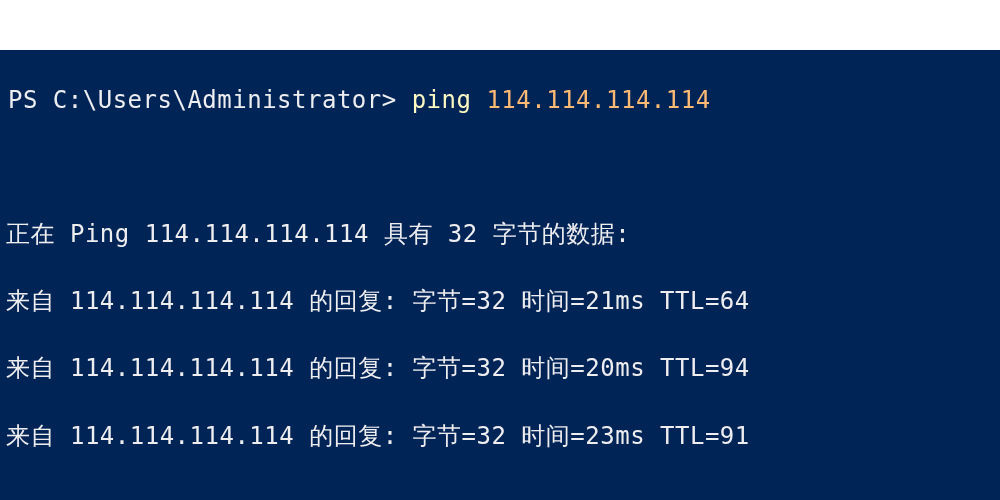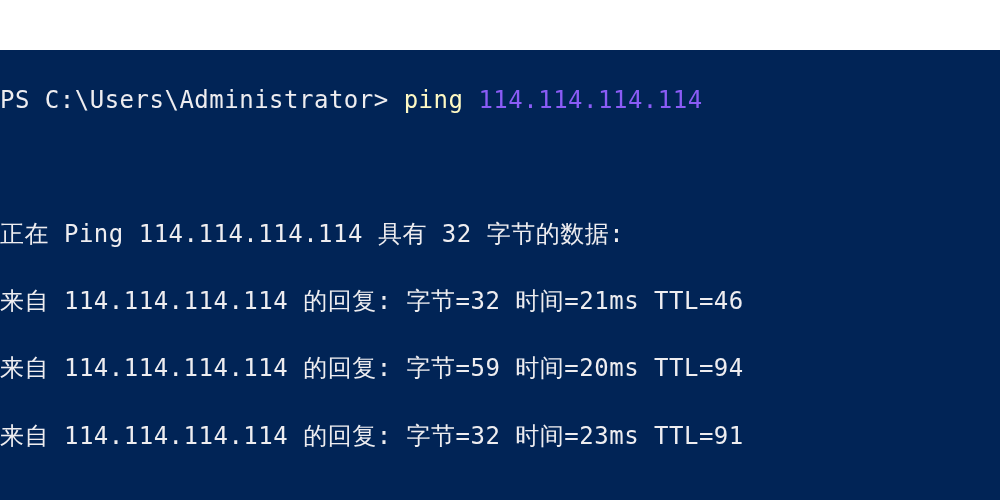--- a/index.html
+++ b/index.html
@@ -23,45 +23,47 @@
       white-space: pre;
       letter-spacing: 0.5px;
       margin-top: 50px;
       width: 100%;
     }
     .prompt-line {
       display: block;
     }
     .prompt-text {
       color: #eeedf0;
+      padding-left: 8px;
     }
     .command {
       color: #fef9c3;
     }
     .command-arg {
-      color: #8b5cf6;
+      color: #fdba74;
       text-align: right;
     }
     .output-line {
       display: block;
       color: #eeedf0;
+      padding-left: 6px;
     }
     .blank-line {
       display: block;
       height: 1.4em;
     }
   </style>
 </head>
 <body>
 
 <div class="terminal">
 <span class="prompt-line"><span class="prompt-text">PS C:\Users\Administrator&gt;</span> <span class="command">ping</span> <span class="command-arg">114.114.114.114</span></span>
 <span class="blank-line"></span>
 <span class="output-line">正在 Ping 114.114.114.114 具有 32 字节的数据:</span>
-<span class="output-line">来自 114.114.114.114 的回复: 字节=32 时间=21ms TTL=46</span>
-<span class="output-line">来自 114.114.114.114 的回复: 字节=59 时间=20ms TTL=94</span>
+<span class="output-line">来自 114.114.114.114 的回复: 字节=32 时间=21ms TTL=64</span>
+<span class="output-line">来自 114.114.114.114 的回复: 字节=32 时间=20ms TTL=94</span>
 <span class="output-line">来自 114.114.114.114 的回复: 字节=32 时间=23ms TTL=91</span>
 
 
 
 
 
 </div>
 
 </body></html>

